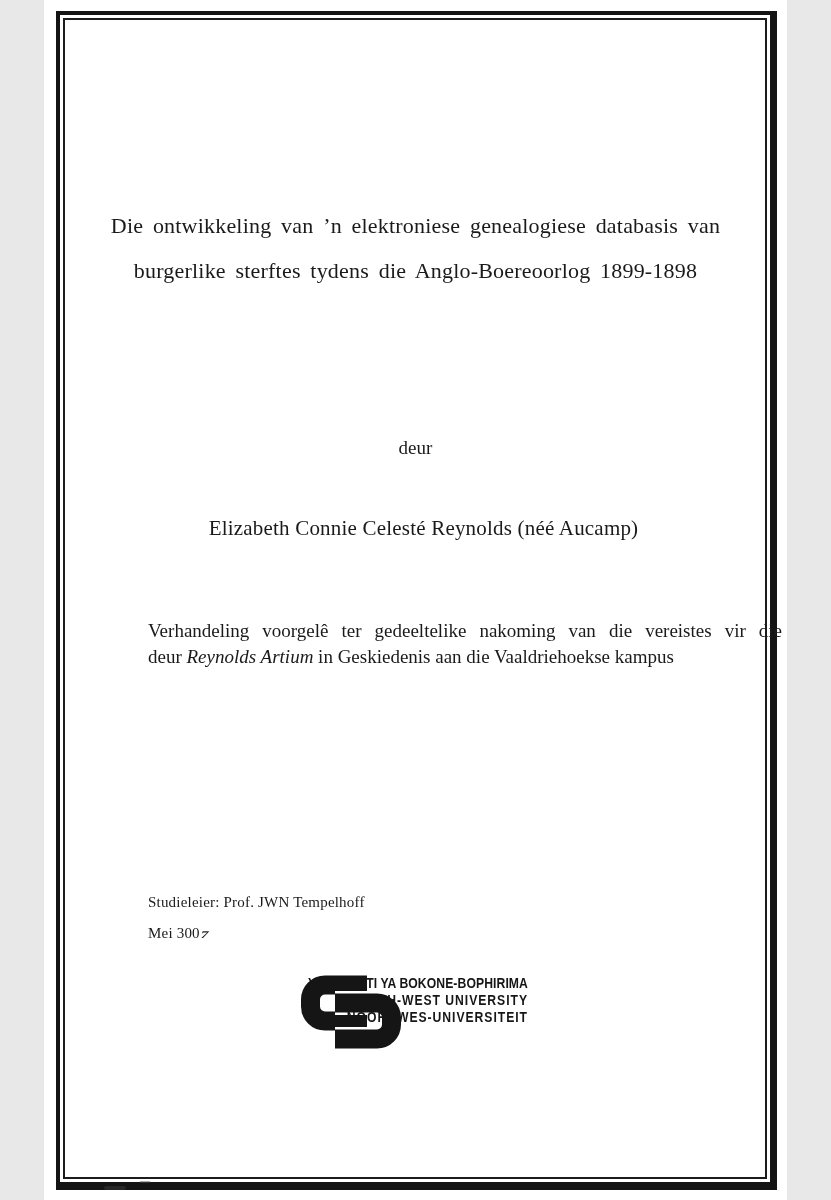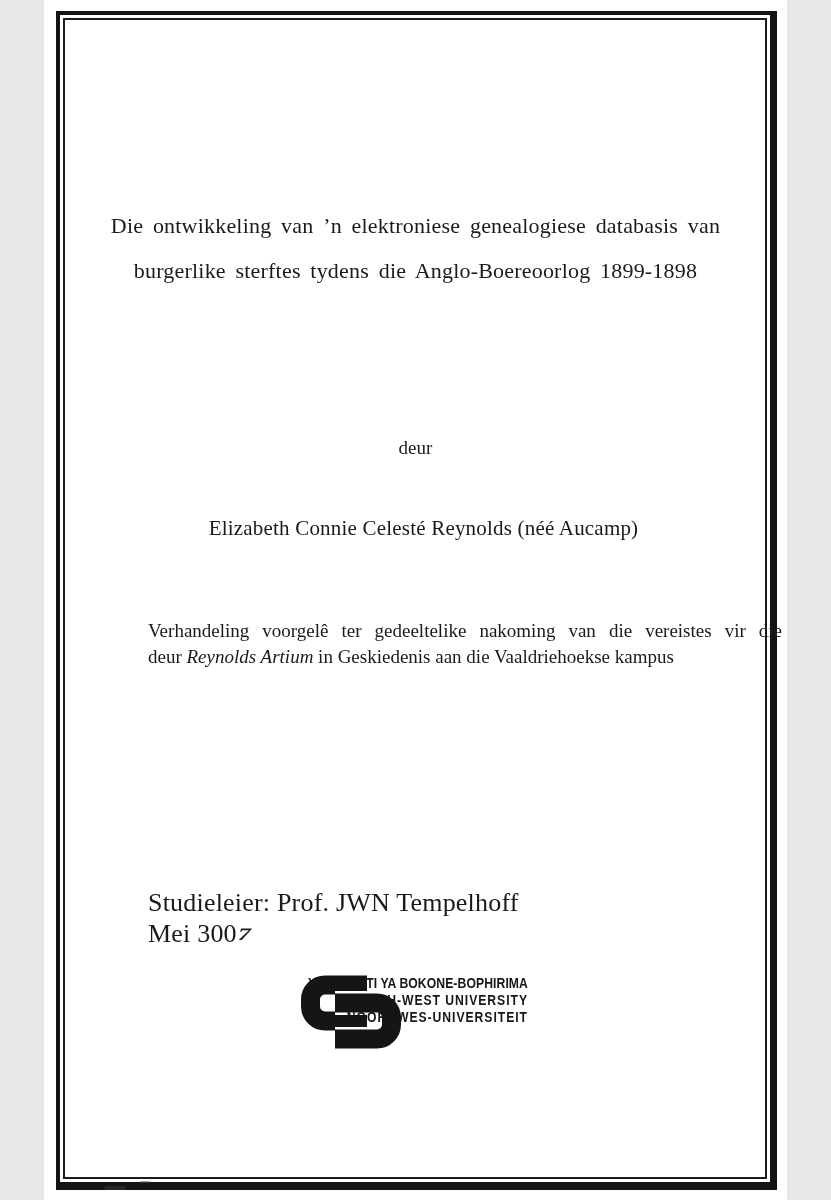--- a/index.html
+++ b/index.html
@@ -59,21 +59,21 @@
     line-height: 25.5px;
   }
   .submission .stretch {
     text-align: justify;
     text-align-last: justify;
     white-space: nowrap;
   }
   .supervisor {
     position: absolute;
     left: 104px; top: 887px;
-    font-size: 26px;
+    font-size: 15px;
     line-height: 31px;
     letter-spacing: 0.2px;
   }
   .glyph-seven {
     display: inline-block;
     font-weight: bold;
     transform: scaleY(0.68) skewX(-12deg);
     transform-origin: 40% 62%;
   }
   .logo-mark {

